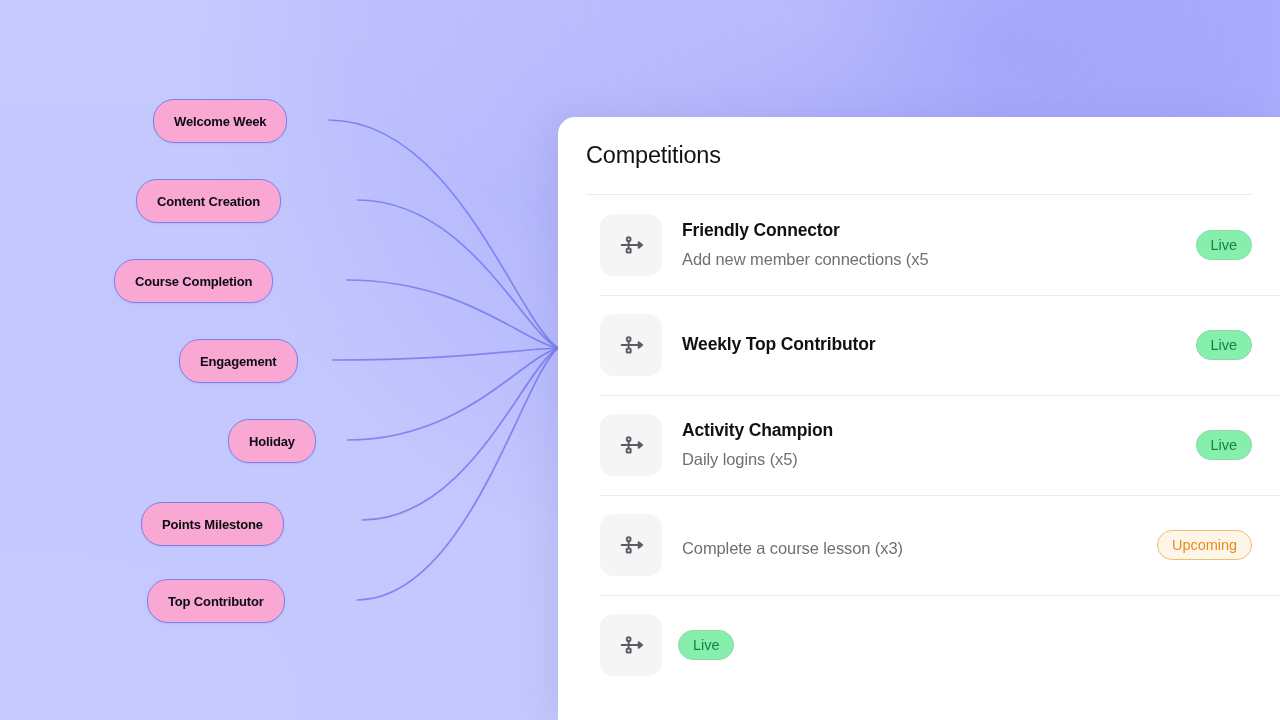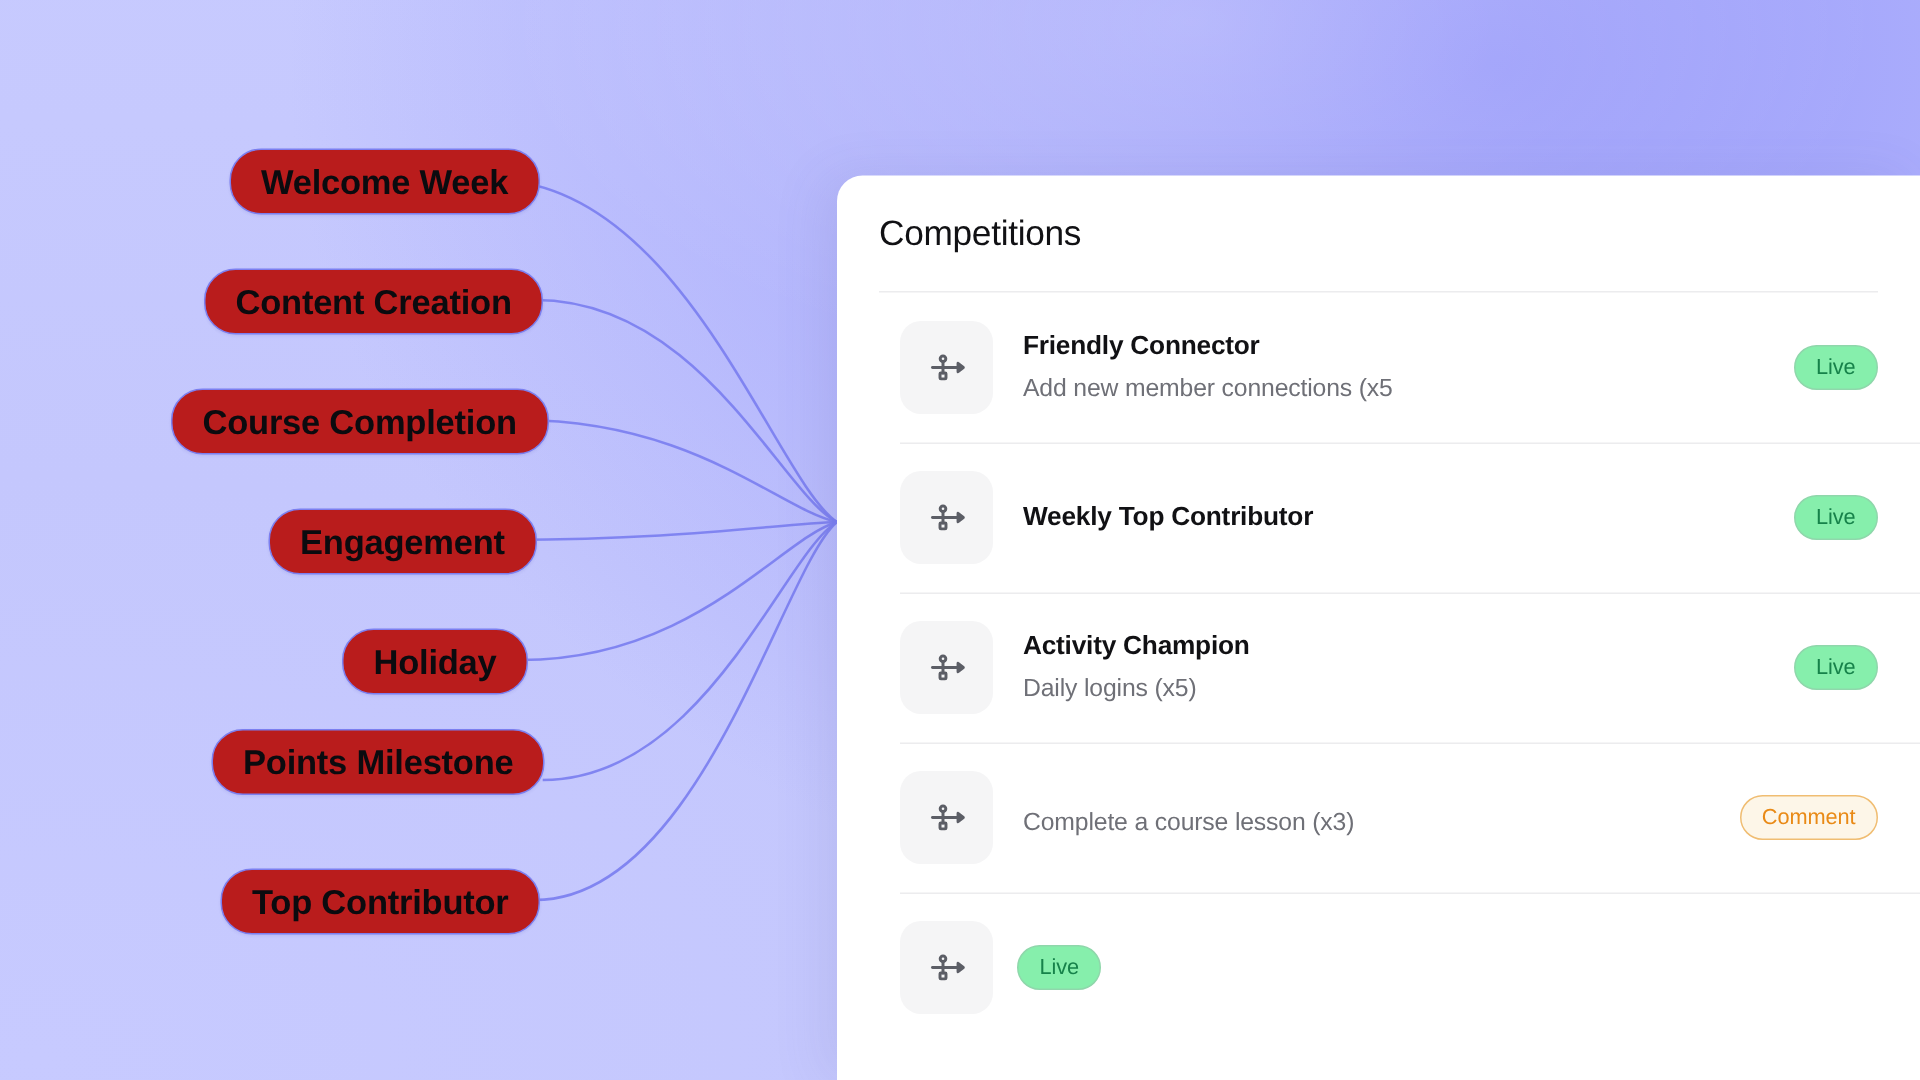--- a/index.html
+++ b/index.html
@@ -48,25 +48,25 @@
   }
 
   
   .pill {
     position: absolute;
     display: flex;
     align-items: center;
     justify-content: center;
     height: 42px;
     padding: 0 20px;
-    background: #b91c1c;
+    background: #f9a8d4;
     border: 1.6px solid #7b7ff0;
     border-radius: 21px;
     color: #0b0b0f;
-    font-size: 23px;
+    font-size: 13px;
     font-weight: 700;
     letter-spacing: -0.15px;
     white-space: nowrap;
     box-shadow: 0 1px 2px rgba(60,60,140,0.10);
   }
 
   
   #panel {
     position: absolute;
     left: 558px;
@@ -206,21 +206,21 @@
       </div>
       <div class="pill" style="left: 114px; top: 259px;">
         <span>Course Completion</span>
       </div>
       <div class="pill" style="left: 179px; top: 339px;">
         <span>Engagement</span>
       </div>
       <div class="pill" style="left: 228px; top: 419px;">
         <span>Holiday</span>
       </div>
-      <div class="pill" style="left: 141px; top: 486px;">
+      <div class="pill" style="left: 141px; top: 502px;">
         <span>Points Milestone</span>
       </div>
       <div class="pill" style="left: 147px; top: 579px;">
         <span>Top Contributor</span>
       </div>
     </div>
 
   <div id="panel">
     <div id="panel-header">
       <div id="panel-title">Competitions</div>
@@ -288,21 +288,21 @@
               <path d="M4 12h12.3"></path>
               <path d="M10 8.6V12"></path>
               <path d="M10 12v3.1"></path>
               <path d="M18.6 9.6 L21.6 12 L18.6 14.4 Z" fill="#5c5e66"></path>
               <path d="M16.3 12 h2.3"></path>
             </svg>
           </div>
           <div class="row-text">
             <div class="row-sub">Complete a course lesson (x3)</div>
           </div>
-          <div class="badge upcoming">Comment</div>
+          <div class="badge upcoming">Upcoming</div>
         </div>
         <div class="row">
           <div class="row-icon">
             <svg width="28" height="28" viewBox="0 0 24 24" fill="none" stroke="#5c5e66" stroke-width="1.7" stroke-linecap="round" stroke-linejoin="round">
               <circle cx="10" cy="7" r="1.6"></circle>
               <rect x="8.3" y="15.1" width="3.4" height="3.4" rx="0.5"></rect>
               <path d="M4 12h12.3"></path>
               <path d="M10 8.6V12"></path>
               <path d="M10 12v3.1"></path>
               <path d="M18.6 9.6 L21.6 12 L18.6 14.4 Z" fill="#5c5e66"></path>

